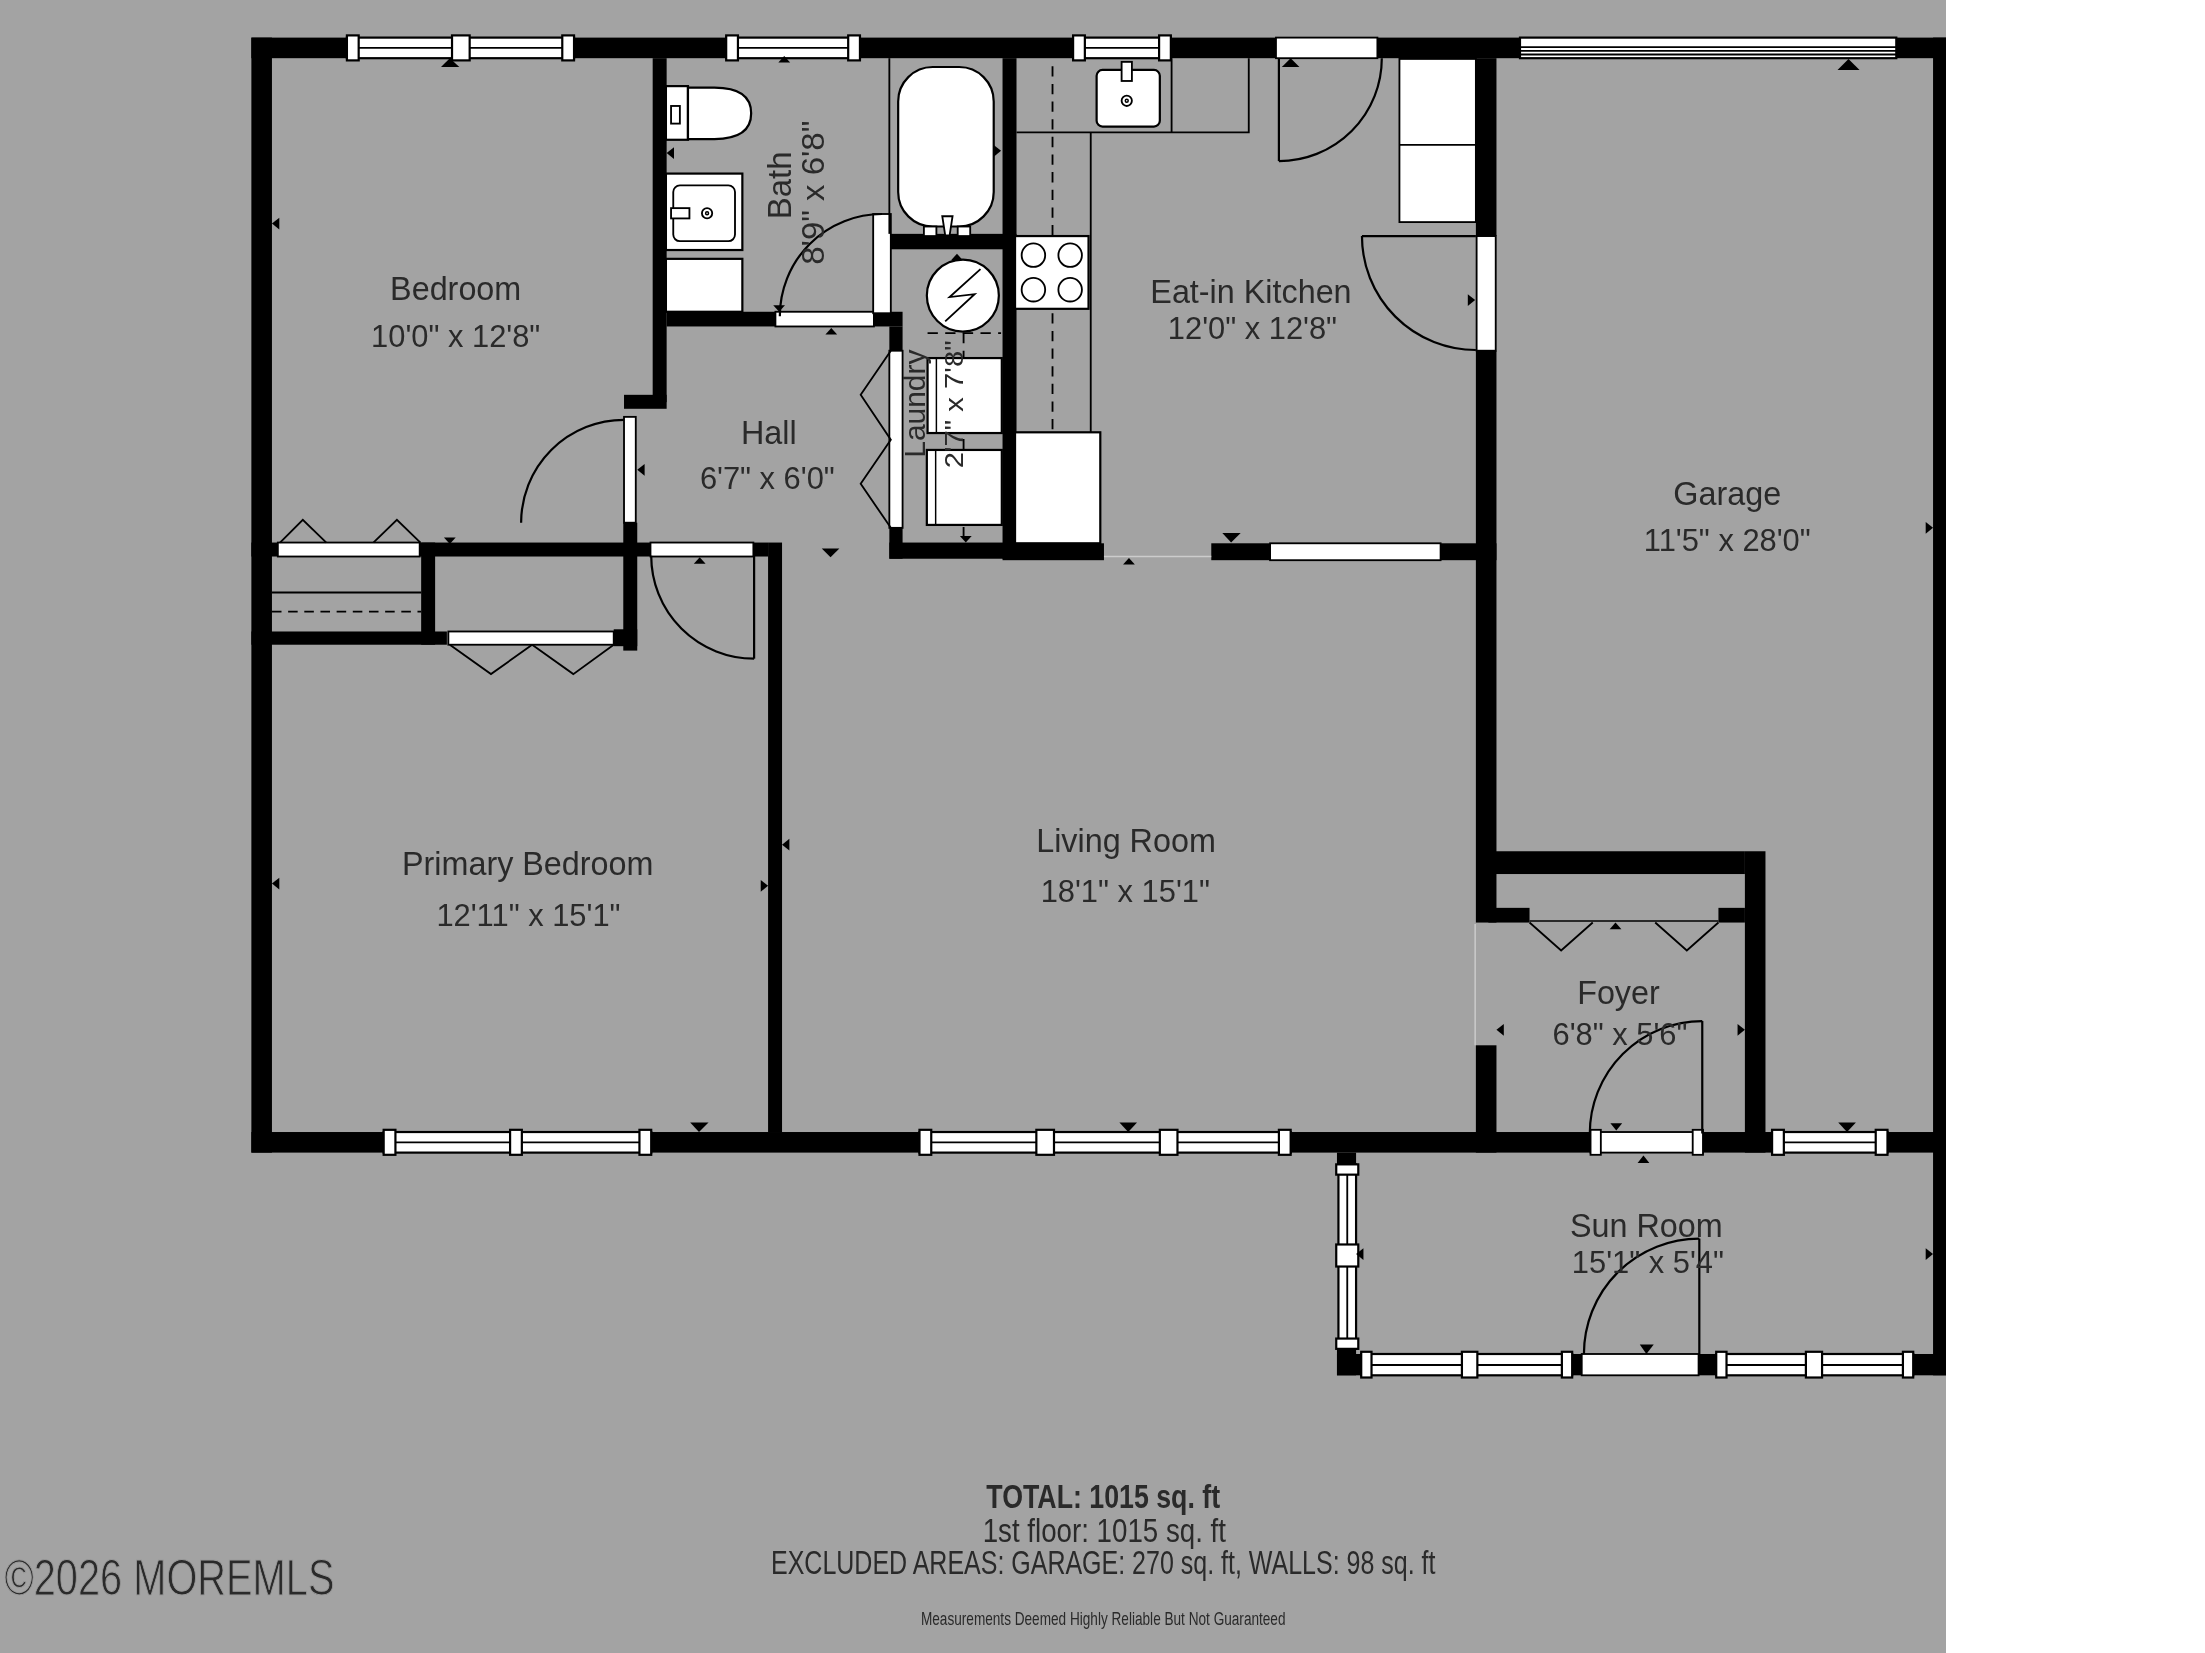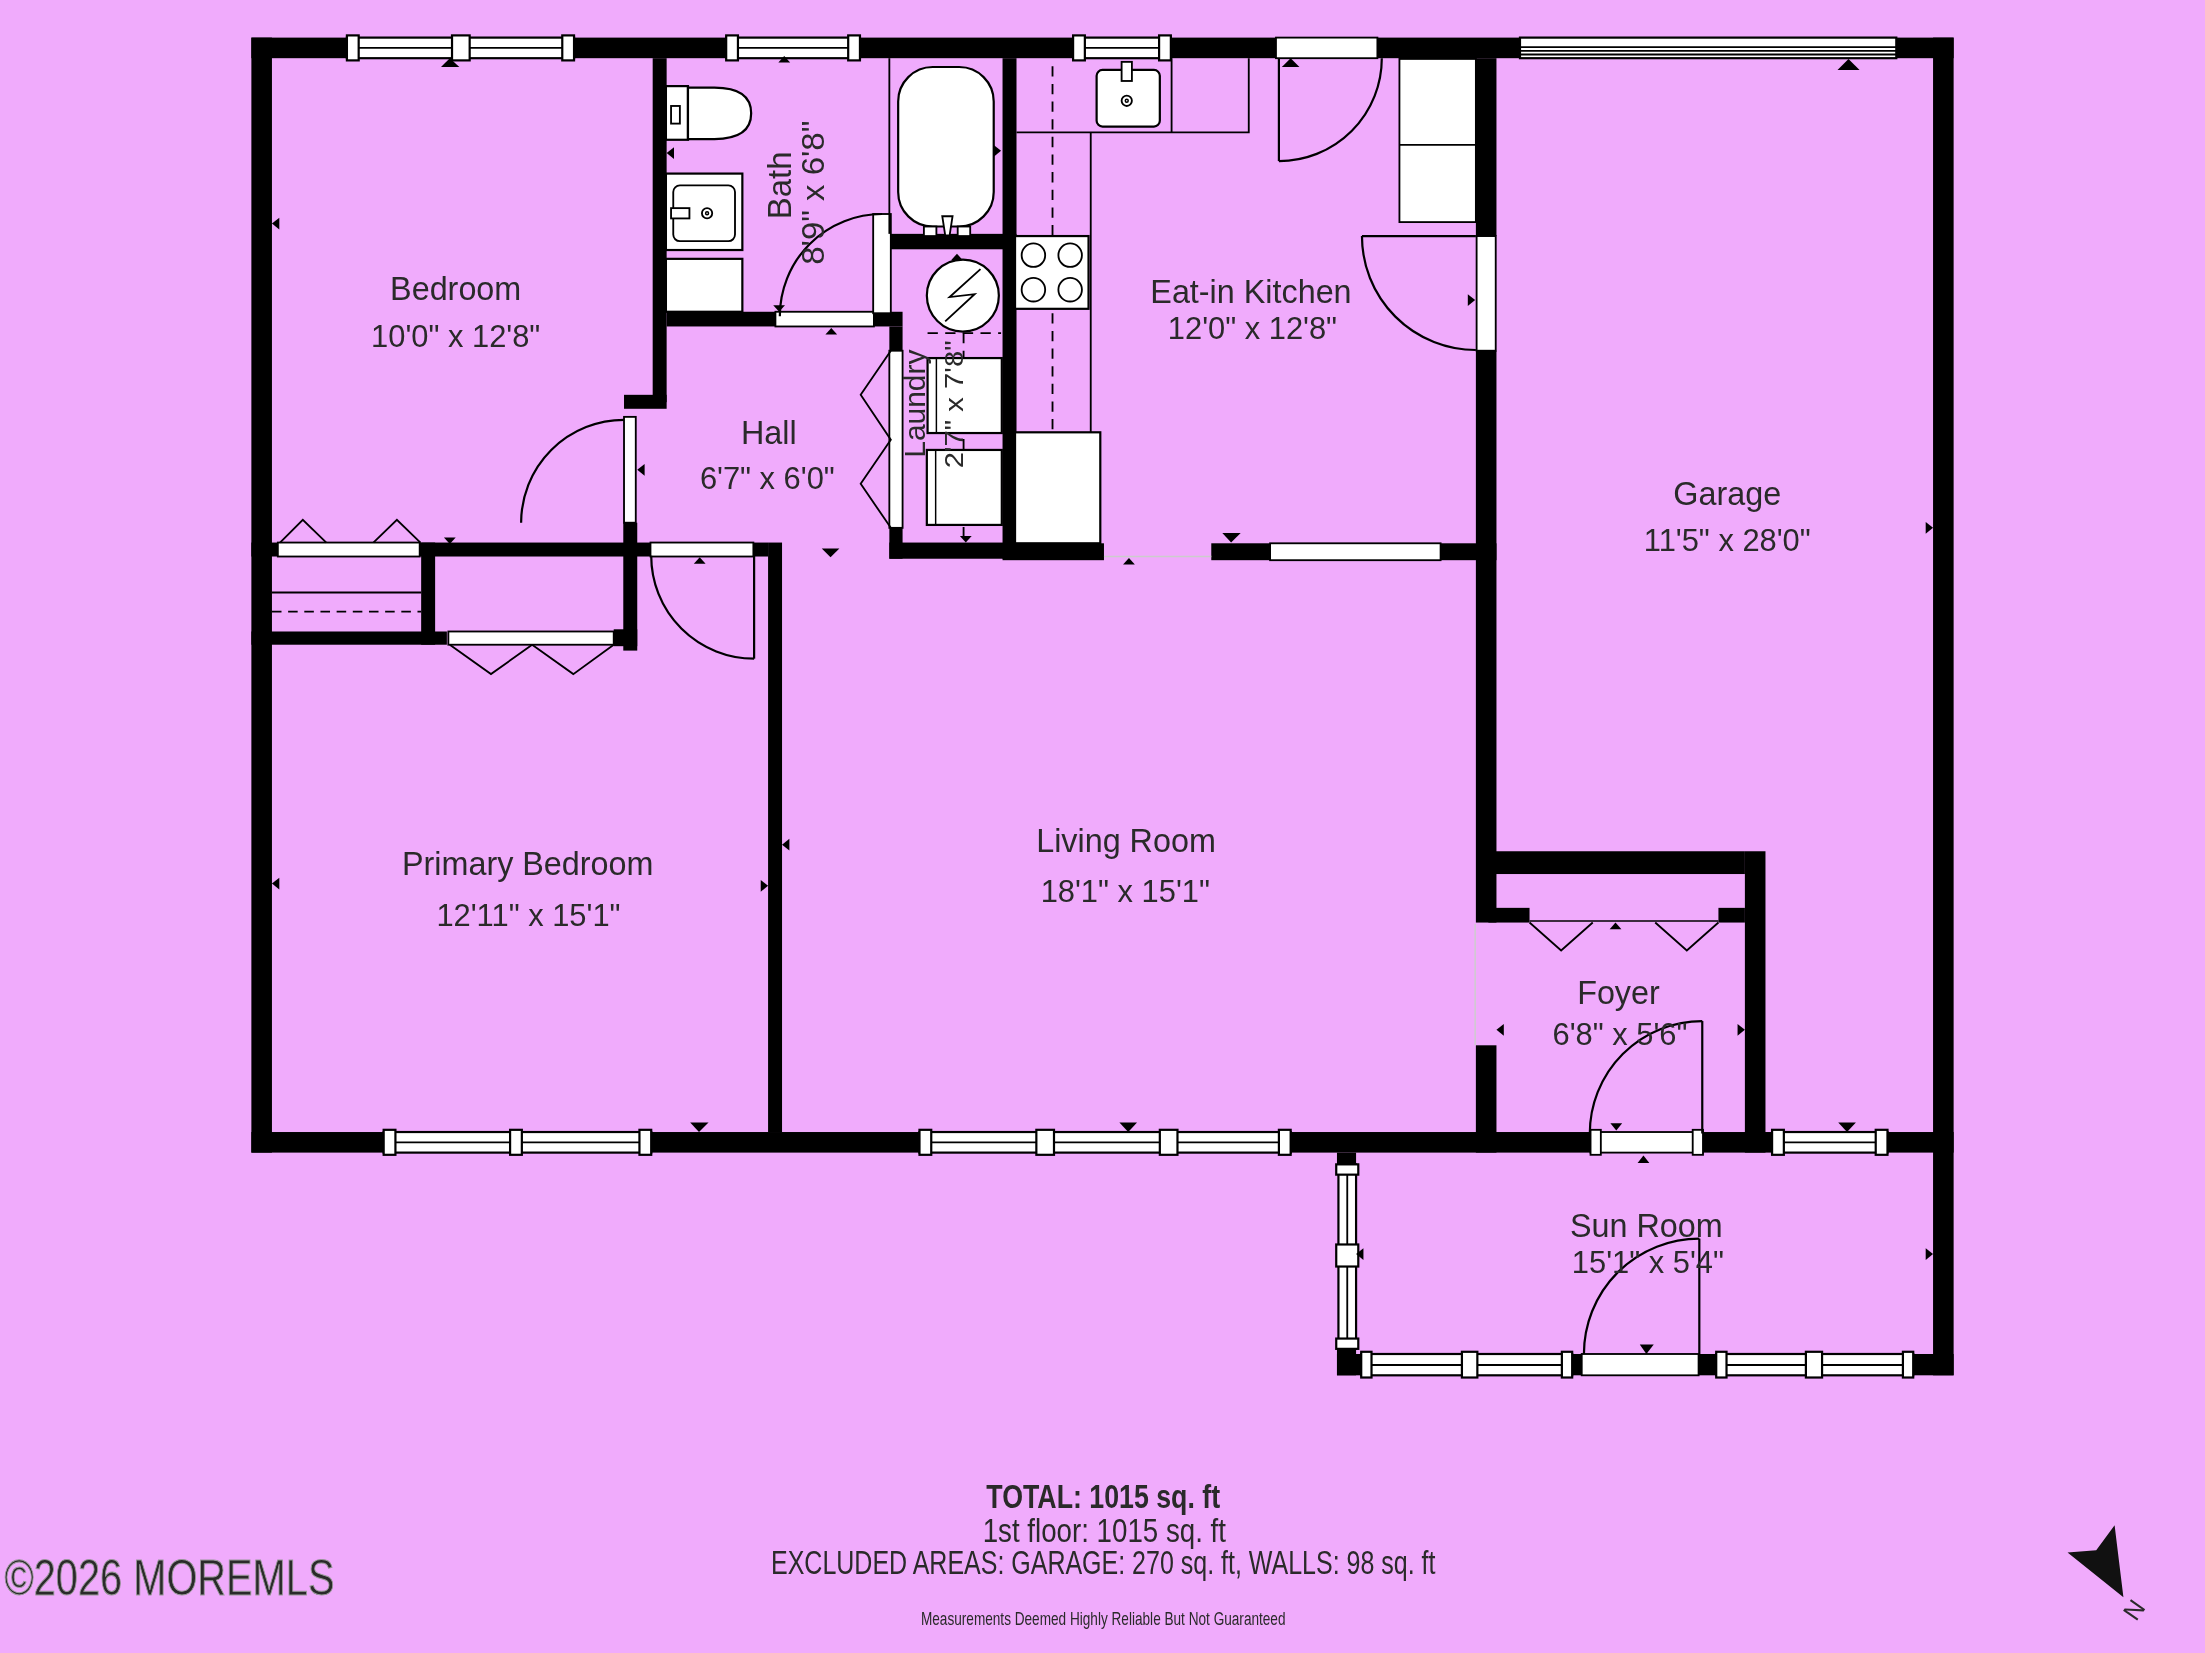--- a/index.html
+++ b/index.html
@@ -1,16 +1,16 @@
 <!DOCTYPE html>
 <html style="font-size:11.8px"><head>
 <meta charset="utf-8">
 <style>
   html,body{margin:0;padding:0;background:#fff;}
-  .page{width:2205px;height:1654px;position:relative;background:#f0abfc;overflow:hidden;text-align:right;}
+  .page{width:1946px;height:1654px;position:relative;background:#a3a3a3;overflow:hidden;text-align:right;}
   svg{display:block;}
   text{font-family:"Liberation Sans",sans-serif;fill:#2a2a2a;}
 </style>
 </head>
 <body>
 <div class="page">
 <svg width="2205" height="1654" viewBox="0 0 3000 2250">
 
 <g fill="#000" stroke="none">
 

